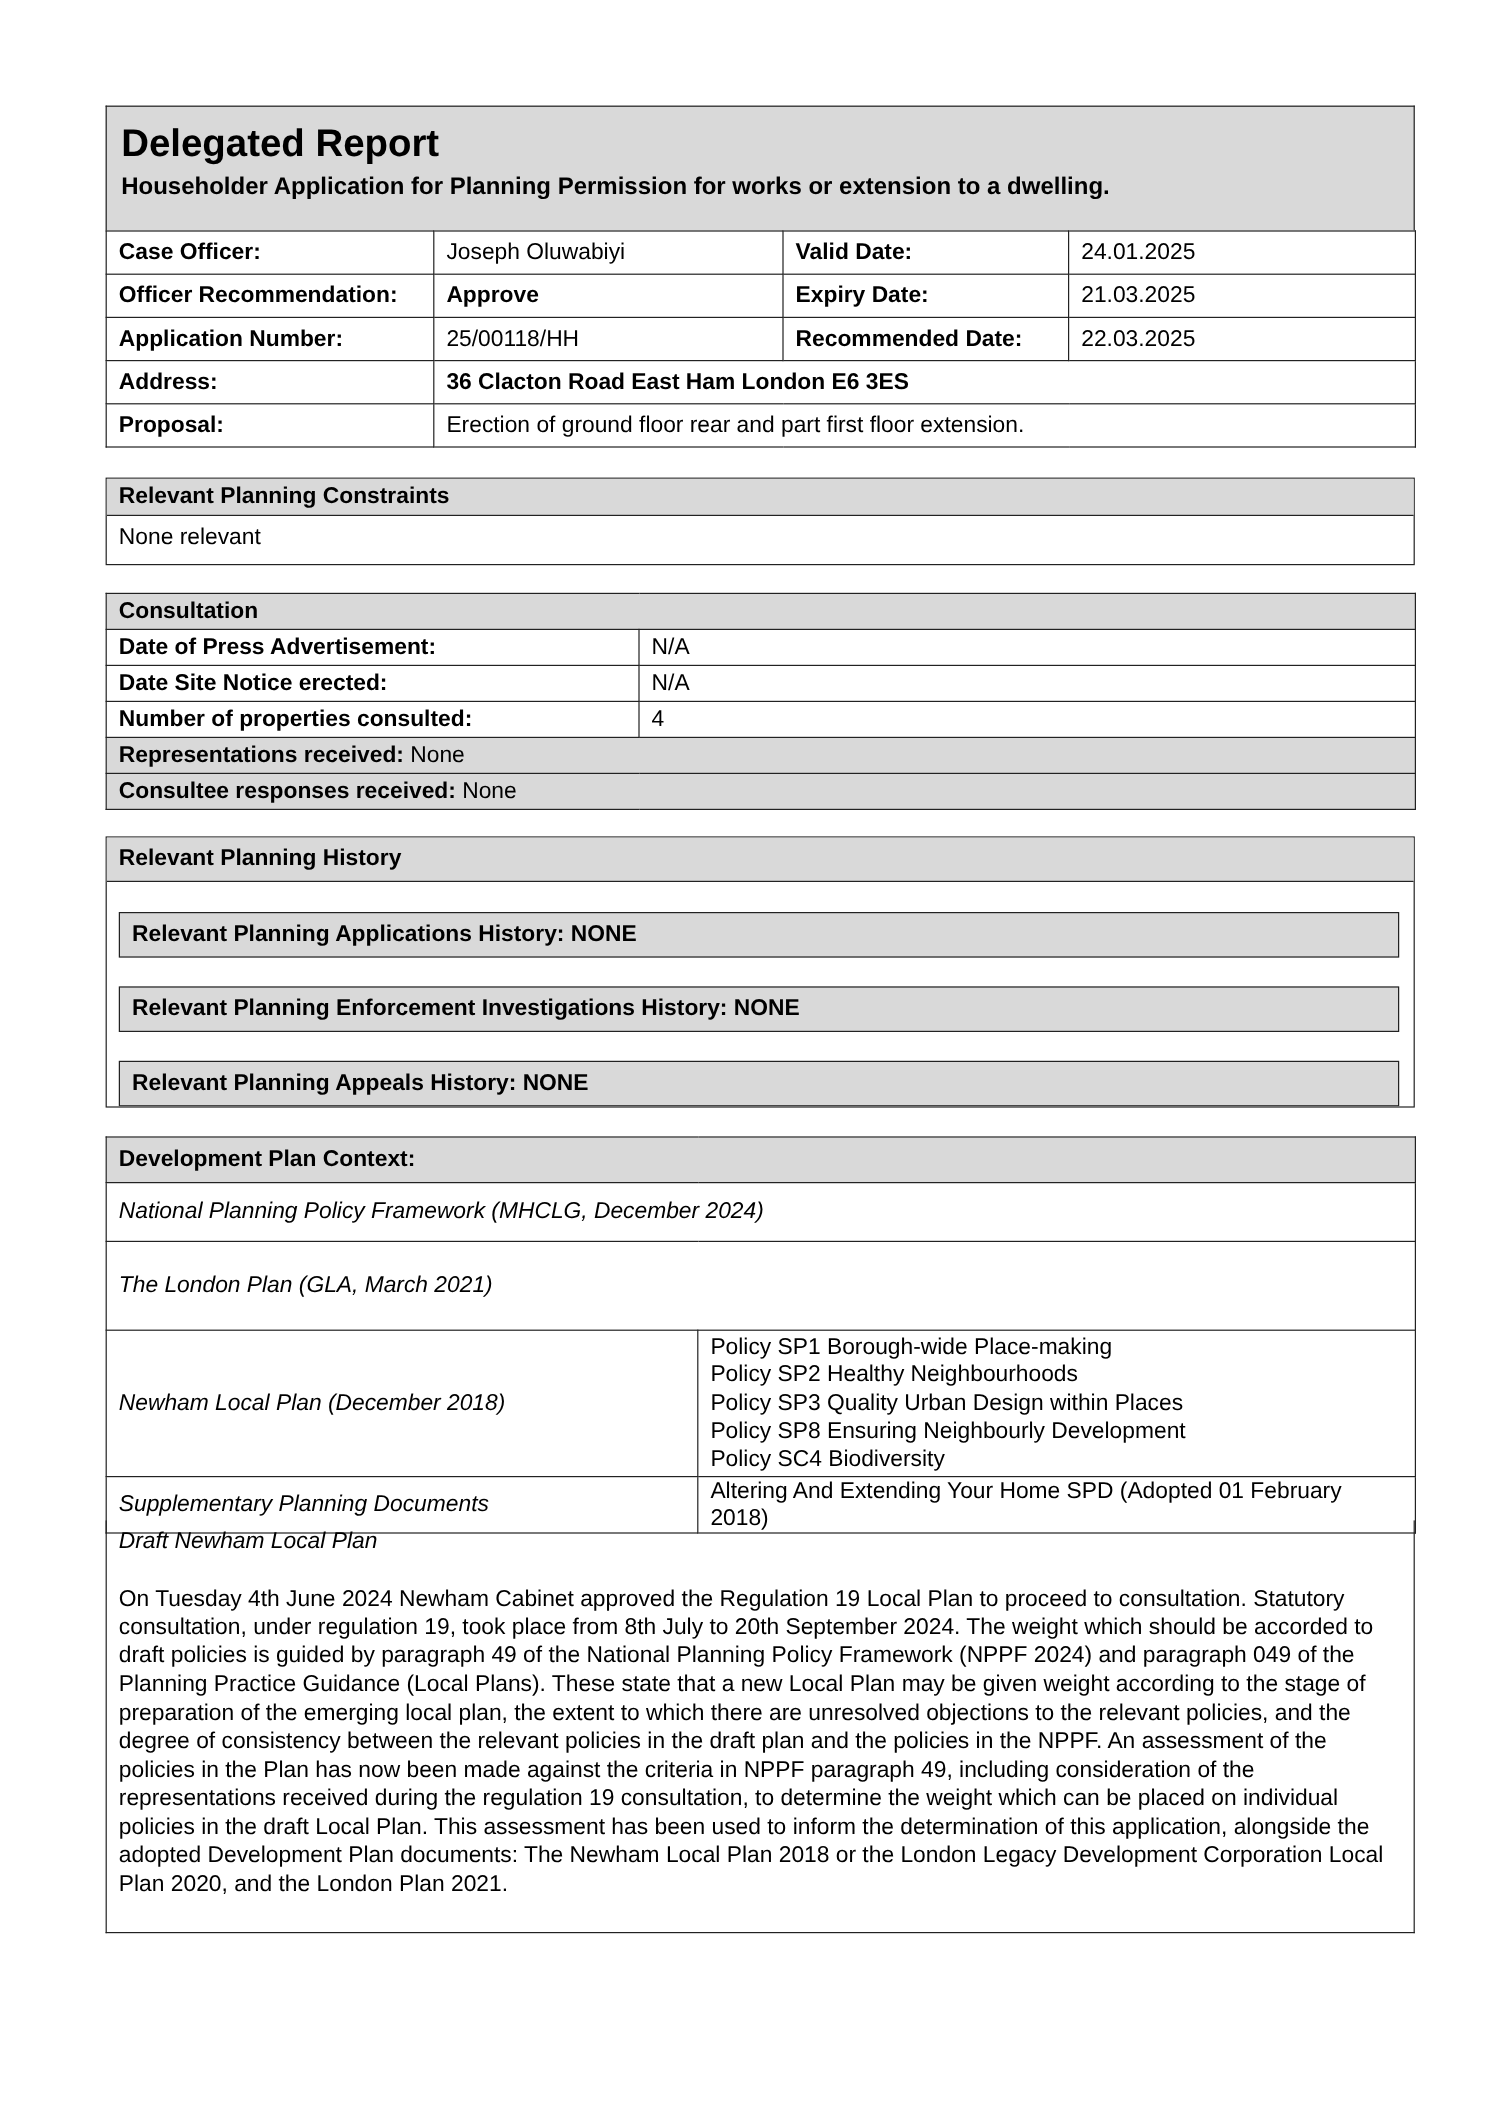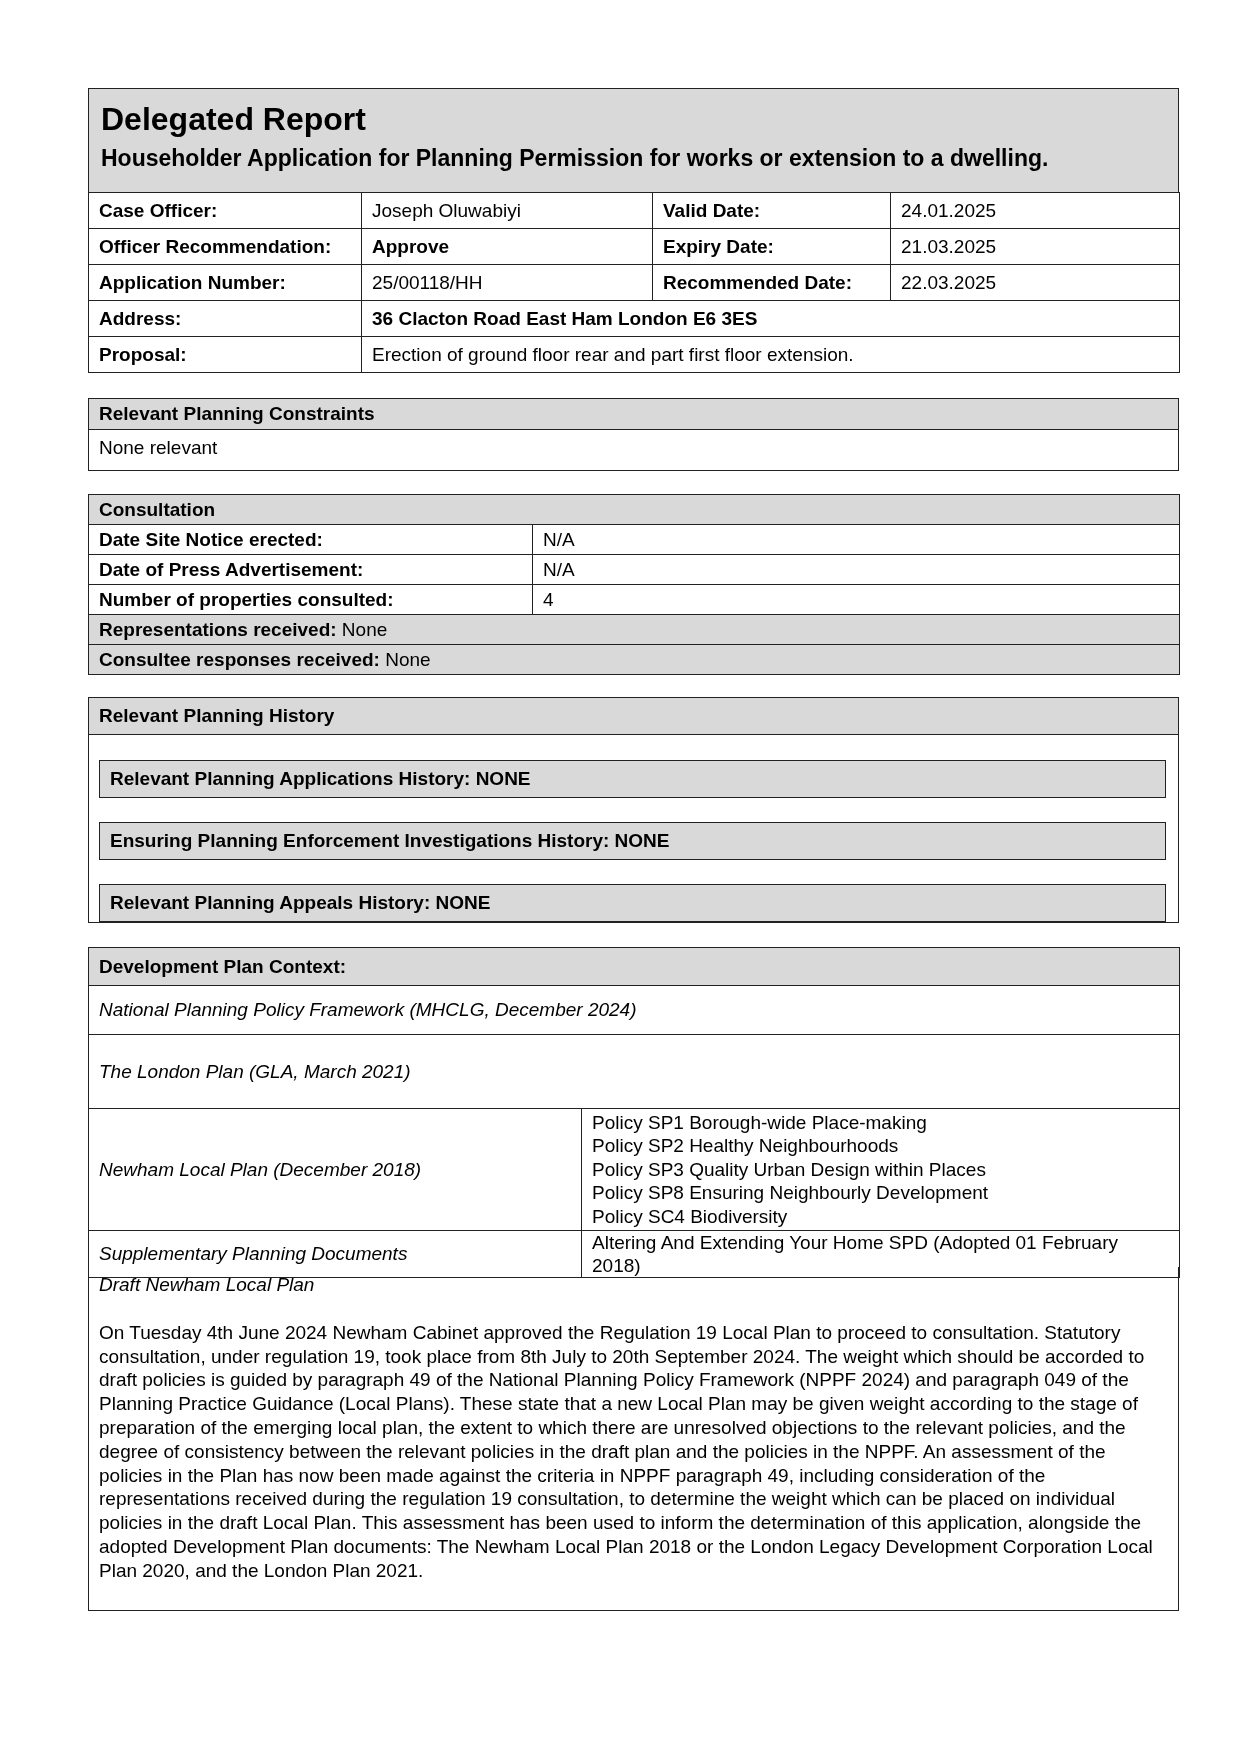--- a/index.html
+++ b/index.html
@@ -7,21 +7,21 @@
   .abs { position: absolute; box-sizing: border-box; }
   .box { border: 1.5px solid #222; }
   .b { font-weight: bold; }
   .i { font-style: italic; }
   table { border-collapse: collapse; width: 100%; table-layout: fixed; }
   td { border: 1.5px solid #222; font-size: 19px; padding: 0 10px; height: 35px; vertical-align: middle; }
 
   
   #title-box { left: 88px; top: 88px; width: 1091px; height: 104px; border: 1.5px solid #222; border-bottom: none; background: #d9d9d9; padding-left: 12px; }
   #title-box .t1 { position: absolute; left: 12px; top: 12px; font-size: 32px; font-weight: bold; }
-  #title-box .t2 { position: absolute; left: 12px; top: 152px; font-size: 23px; font-weight: bold; }
+  #title-box .t2 { position: absolute; left: 12px; top: 152px; font-size: 20px; font-weight: bold; }
   #summary { left: 88px; top: 192px; width: 1091px; }
 
   
   .sec-head { background: #d9d9d9; font-weight: bold; font-size: 19px; padding: 0 10px; display: flex; align-items: center; border-bottom: 1.5px solid #222; box-sizing: border-box; }
 
   #constraints { left: 88px; top: 398px; width: 1091px; height: 73px; }
   #constraints .sec-head { height: 31px; }
   #constraints .body { font-size: 19px; padding: 7px 10px; }
 
   #consultation { left: 88px; top: 494px; width: 1091px; }
@@ -98,45 +98,45 @@
   <table>
     <colgroup>
         <col style="width:444px">
         <col style="width:647px">
       </colgroup>
     <tbody>
         <tr class="hdr">
       <td colspan="2">Consultation</td>
     </tr>
     <tr>
-      <td class="b">Date Site Notice erected:</td>
+      <td class="b">Date of Press Advertisement:</td>
       <td>N/A</td>
     </tr>
     <tr>
-      <td class="b">Date of Press Advertisement:</td>
+      <td class="b">Date Site Notice erected:</td>
       <td>N/A</td>
     </tr>
     <tr>
       <td class="b">Number of properties consulted:</td>
       <td>4</td>
     </tr>
     <tr class="grey-row">
       <td colspan="2"><span class="b">Representations received:</span><span> None</span></td>
     </tr>
     <tr class="grey-row">
       <td colspan="2"><span class="b">Consultee responses received:</span><span> None</span></td>
     </tr>
   </tbody>
     </table>
 </div>
 
 <div id="history" class="abs box">
   <div class="sec-head">Relevant Planning History</div>
   <div class="hist-sub" style="top:62px;">Relevant Planning Applications History: NONE</div>
-  <div class="hist-sub" style="top:124px;">Ensuring Planning Enforcement Investigations History: NONE</div>
+  <div class="hist-sub" style="top:124px;">Relevant Planning Enforcement Investigations History: NONE</div>
   <div class="hist-sub" style="top:186px;">Relevant Planning Appeals History: NONE</div>
 </div>
 
 <div id="devplan" class="abs">
   <table>
     <colgroup>
         <col style="width:493px">
         <col style="width:598px">
       </colgroup>
     <tbody>

